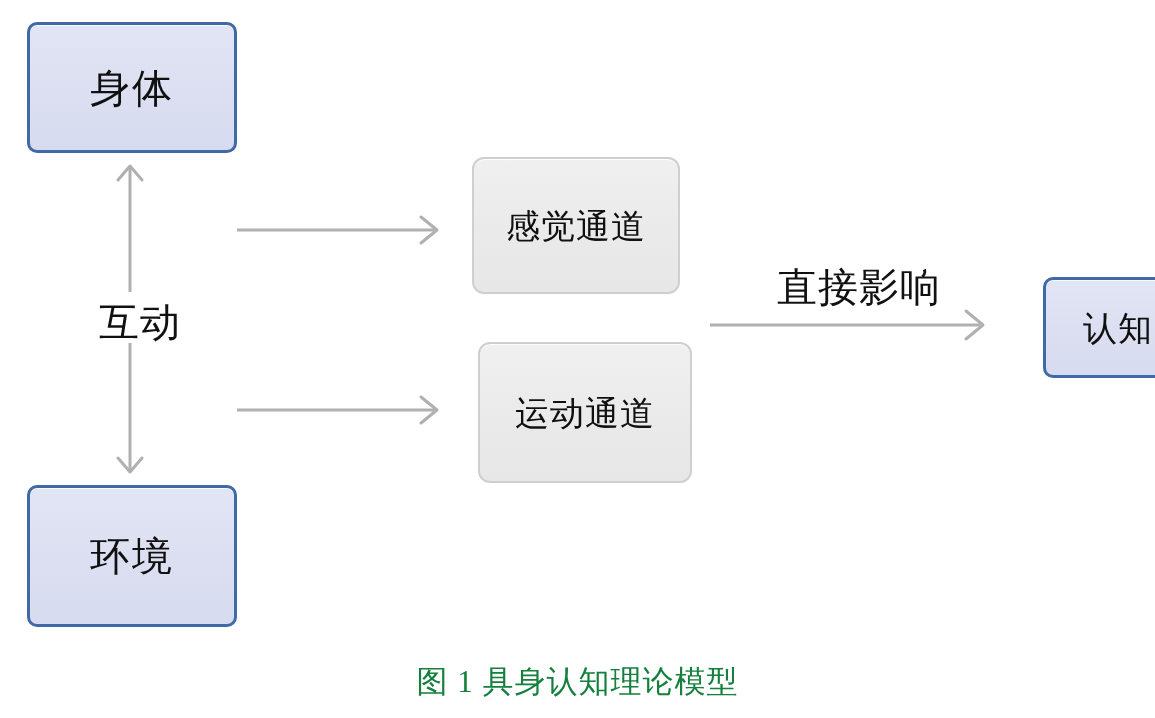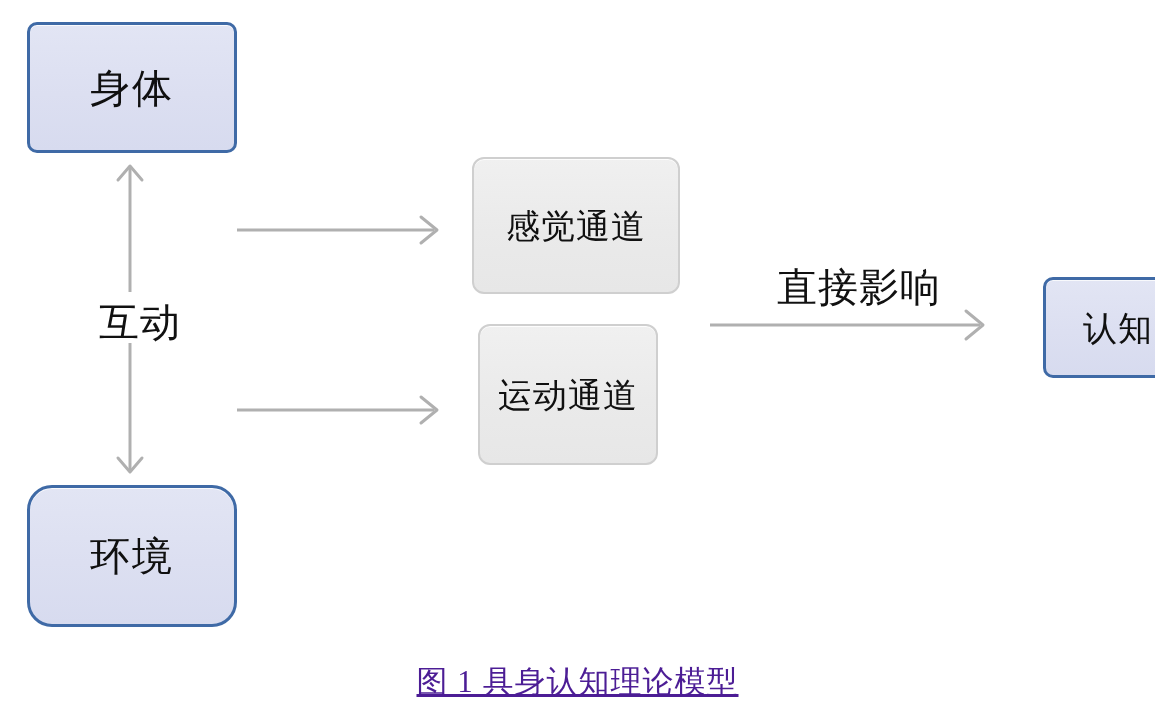--- a/index.html
+++ b/index.html
@@ -79,23 +79,22 @@
 
   
   .caption {
     position: absolute;
     left: 0;
     width: 1155px;
     text-align: center;
     font-family: "Liberation Serif", "DejaVu Serif", serif;
     font-size: 31px;
     line-height: 1.1;
-    color: #4c1d95;
+    color: #15803d;
     letter-spacing: 1px;
-    text-decoration: underline;
   }
 </style>
 </head>
 <body>
 
 <div id="canvas">
 
   <svg id="wires" viewBox="0 0 1155 718" xmlns="http://www.w3.org/2000/svg">
 
     <g>
@@ -120,29 +119,29 @@
     <g>
       <line x1="710" y1="325" x2="980" y2="325" stroke="#b0b0b0" stroke-width="3"></line>
       <polyline points="966,311 983,325 966,339" fill="none" stroke="#b0b0b0" stroke-width="3" stroke-linecap="round" stroke-linejoin="round"></polyline>
     </g>
   </svg>
 
   <div class="node node-blue" style="left:27px; top:22px; width:210px; height:131px;">
     <span class="node-label">身体</span>
   </div>
 
-  <div class="node node-blue" style="left:27px; top:485px; width:210px; height:142px;border-radius:25px;">
+  <div class="node node-blue" style="left:27px; top:485px; width:210px; height:142px;">
     <span class="node-label">环境</span>
   </div>
 
   <div class="node node-gray" style="left:472px; top:157px; width:208px; height:137px;">
     <span class="node-label node-label-sm">感觉通道</span>
   </div>
 
-  <div class="node node-gray" style="left:478px; top:324px; width:180px; height:141px;">
+  <div class="node node-gray" style="left:478px; top:342px; width:214px; height:141px;">
     <span class="node-label node-label-sm">运动通道</span>
   </div>
 
   <div class="node node-blue" style="left:995px; top:277px; width:150px; height:101px;margin-left:48px;">
     <span class="node-label node-label-sm">认知</span>
   </div>
 
   <div class="edge-label" style="left:99px; top:302px;text-align:right;">互动</div>
 
   <div class="edge-label" style="left:777px; top:267px;">直接影响</div>

